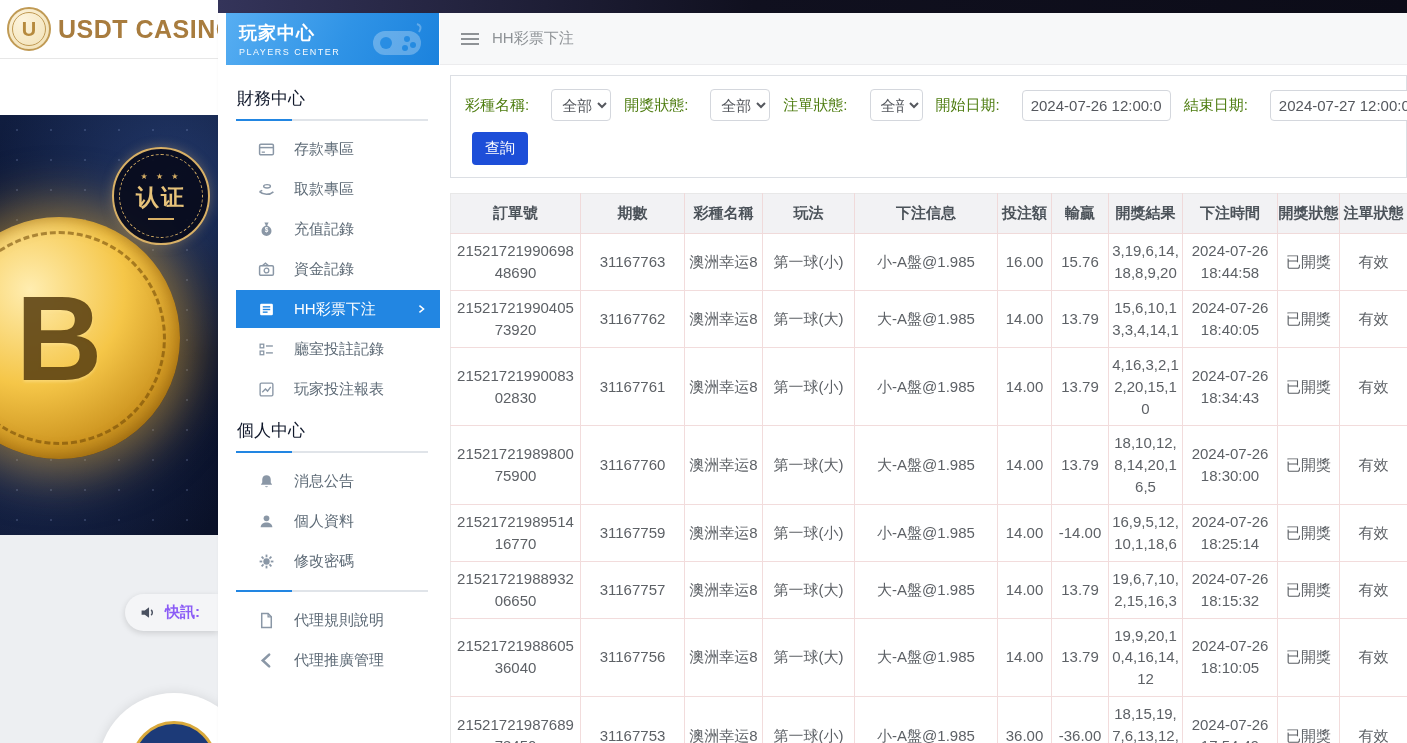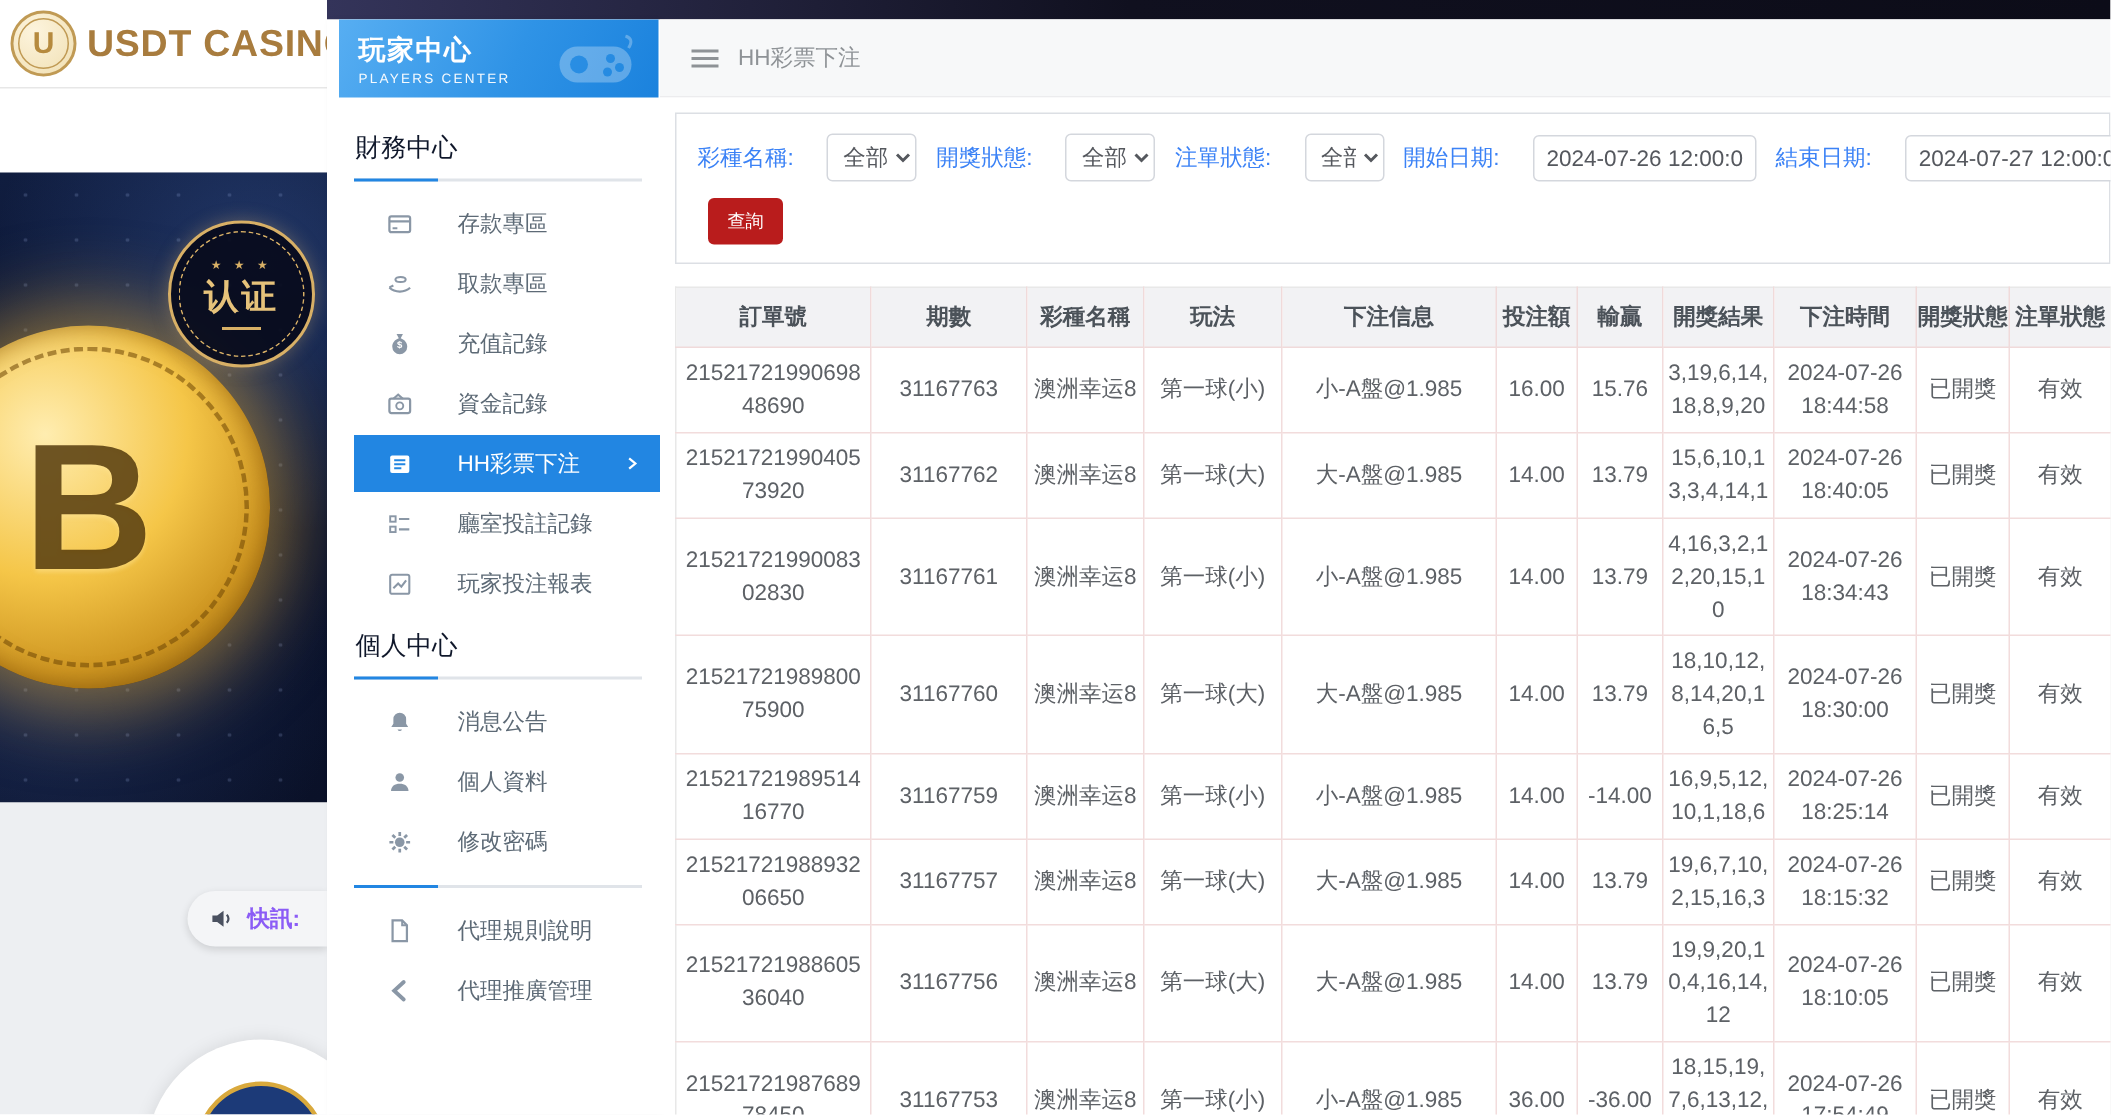--- a/index.html
+++ b/index.html
@@ -68,52 +68,52 @@
     background:linear-gradient(115deg,#57aef2,#2f93e6 55%,#1b82dd); color:#fff;
     padding:8px 0 0 13px; }
   .sb-title { font-size:18px; font-weight:700; letter-spacing:1px; }
   .sb-sub { font-size:9px; letter-spacing:1.5px; margin-top:2px; opacity:.95; }
   .gamepad { position:absolute; right:14px; top:10px; opacity:.28; }
 
   .nav { padding-left:18px; padding-top:12px; }
   .nav-section-title { font-size:17px; color:#0f172a; margin:10px 0 0 1px; }
   .nav-rule { height:2px; background:#e0e4e9; margin:9px 12px 8px 0; position:relative; }
   .nav-rule::before { content:""; position:absolute; left:0; top:0; width:56px; height:2px; background:#2286e2; }
-  .nav-item { height:40px; display:flex; align-items:center; gap:30px; padding-left:21px;
+  .nav-item { height:40px; display:flex; align-items:center; gap:19px; padding-left:21px;
     font-size:15px; color:#5d6a76; cursor:pointer; position:relative; }
   .nav-item .ico { width:18px; height:18px; flex:0 0 auto; color:#8a97a6;
     display:flex; align-items:center; justify-content:center; }
   .nav-item.active { background:#2286e2; color:#fff; height:38px; margin:1px 0; }
   .nav-item.active .ico { color:#fff; }
   .nav-item .chev { position:absolute; right:13px; top:50%; transform:translateY(-50%);
     color:#fff; display:flex; }
 
   
   .main { position:absolute; left:440px; top:13px; right:0; bottom:0; background:#fff; }
   .topbar { height:52px; background:#f7f8f9; border-bottom:1px solid #ececee;
     display:flex; align-items:center; padding-left:21px; gap:13px; }
   .hamburger { width:18px; display:flex; flex-direction:column; gap:3px; cursor:pointer; }
   .hamburger i { display:block; height:2px; background:#8e9296; }
   .topbar-title { font-size:15px; color:#8e9296; }
 
   .content { position:absolute; top:52px; left:0; right:0; bottom:0; background:#fff; }
   .filter-card { margin:10px 0 0 10px; width:calc(100% - 10px); border:1px solid #dcdfe4;
     background:#fff; padding:13px 0 12px 14px; }
   .filter-row { display:flex; align-items:center; gap:0; flex-wrap:nowrap; }
-  .f-label { font-size:15px; color:#3b82f6; margin-right:6px; white-space:nowrap; }
+  .f-label { font-size:15px; color:#4d7c0f; margin-right:6px; white-space:nowrap; }
   .f-label + * { margin-right:13px;margin-left:16px; }
   .filter-row select { height:32px; border:1px solid #d4d7dd; border-radius:4px;
     font-size:15px; color:#55585e; background:#fff; padding:0 2px 0 6px;
     font-family:"Liberation Sans","DejaVu Sans",sans-serif; }
   .sel-lottery { width:135px; } .sel-draw { width:67px; } .sel-order { width:53px; }
   .filter-row input { height:31px; border:1px solid #d4d7dd; border-radius:4px;
     font-size:15px; color:#55585e; padding:0 8px; width:149px;
     font-family:"Liberation Sans","DejaVu Sans",sans-serif; }
-  .btn-search { margin:11px 0 0 7px; background:#b91c1c; color:#fff; border:none;
-    border-radius:4px; font-size:12px; padding:7px 13px; cursor:pointer;
+  .btn-search { margin:11px 0 0 7px; background:#1d4ed8; color:#fff; border:none;
+    border-radius:4px; font-size:15px; padding:7px 13px; cursor:pointer;
     font-family:"Liberation Sans","DejaVu Sans",sans-serif; }
 
   .table-wrap { margin:15px 0 0 10px; }
   table { border-collapse:collapse; table-layout:fixed; width:957px; background:#fff; }
   th { background:#f2f2f4; color:#4b5259; font-size:15px; font-weight:700;
     border:1px solid #f0dada; border-top-color:#e8e8e8; padding:10px 0;
     white-space:nowrap; overflow:hidden; }
   td { border:1px solid #f2dcdc; text-align:center; font-size:15px; color:#5d6166;
     padding:6px 3px; word-break:break-all; line-height:1.45; }
   tbody tr.data-row td { height:57px; }

